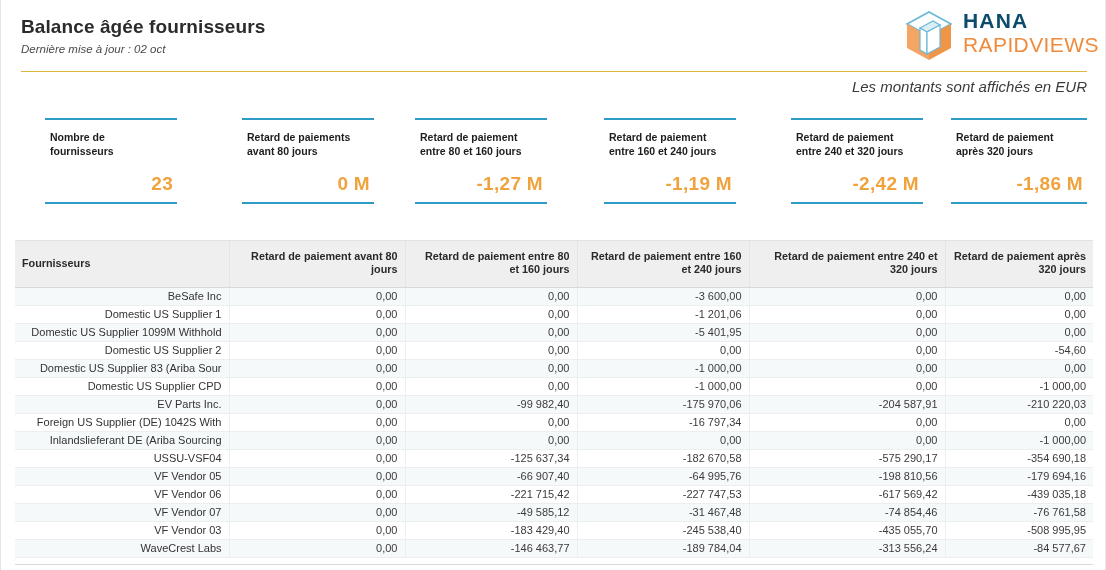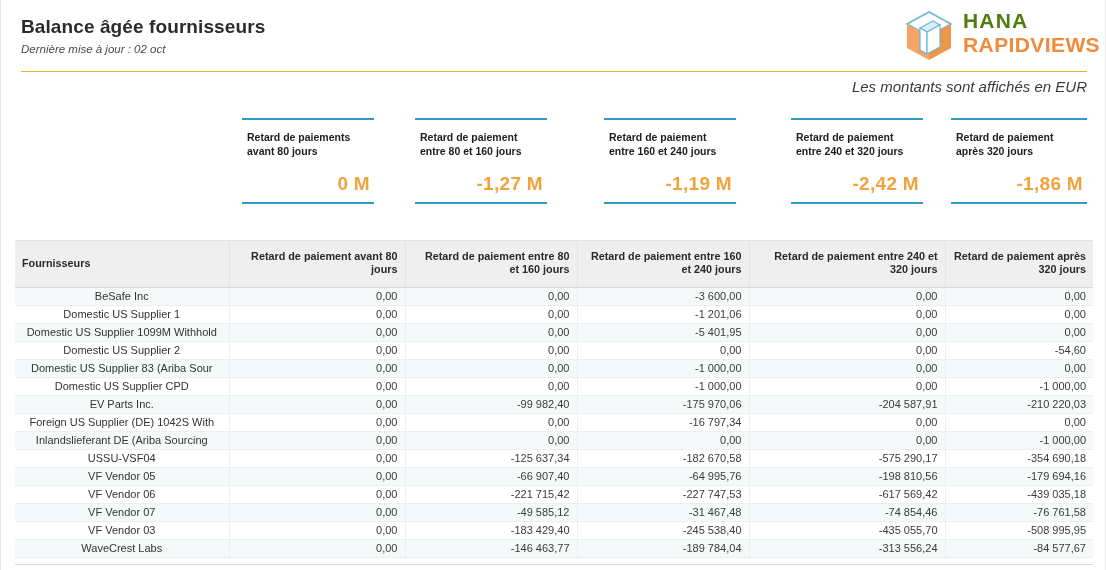--- a/index.html
+++ b/index.html
@@ -32,25 +32,25 @@
   #header-rule {
     position: absolute; left: 20px; top: 71px; width: 1066px; height: 0;
     border-top: 1.5px solid #e0b63a;
   }
 
   
   #logo { position: absolute; left: 900px; top: 8px; width: 196px; height: 56px; }
   #logo-cube { position: absolute; left: 0; top: 2px; width: 56px; height: 52px; }
   #logo-text { position: absolute; left: 62px; top: 1px; }
   .logo-line1 {
-    font-size: 21px; font-weight: bold; color: #4d7c0f;
+    font-size: 21px; font-weight: bold; color: #0c4a6e;
     letter-spacing: 1.2px; line-height: 24px;
   }
   .logo-line2 {
-    font-size: 21px; font-weight: bold; color: #ef8b3c;
+    font-size: 21px; font-weight: normal; color: #ef8b3c;
     letter-spacing: 0.4px; line-height: 24px;
   }
   #currency-note {
     position: absolute; right: 18px; top: 78px;
     font-size: 15px; font-style: italic; color: #3a3a3a;
   }
 
   
   #kpis { position: absolute; left: 0; top: 118px; width: 1106px; height: 92px; }
   .kpi {
@@ -98,21 +98,21 @@
     color: #3b3b3b;
     padding: 2px 7px 3px 7px;
     height: 18px;
     text-align: right;
     border-right: 1px solid #eceff1;
     border-bottom: 1px solid #eceff1;
     white-space: nowrap;
     overflow: hidden;
   }
   table.grid tbody td:last-child { border-right: none; }
-  table.grid tbody td.first { text-align: center; color: #333333; }
+  table.grid tbody td.first { text-align: right; color: #333333; }
   table.grid tbody tr:nth-child(odd) td { background: #f6f9fa; }
   table.grid tbody tr:nth-child(even) td { background: #ffffff; }
 </style>
 </head>
 <body>
 
 <div id="page">
 
   <div id="header">
     <div id="title">Balance âgée fournisseurs</div>
@@ -132,20 +132,25 @@
         <div class="logo-line2">RAPIDVIEWS</div>
       </div>
     </div>
 
     <div id="header-rule"></div>
   </div>
 
   <div id="currency-note">Les montants sont affichés en EUR</div>
 
   <div id="kpis">
+    <div class="kpi" style="left:44px;width:132px;">
+      <div class="kpi-label">Nombre de
+fournisseurs</div>
+      <div class="kpi-value">23</div>
+    </div>
     <div class="kpi" style="left:241px;width:132px;">
       <div class="kpi-label">Retard de paiements
 avant  80 jours</div>
       <div class="kpi-value">0 M</div>
     </div>
     <div class="kpi" style="left:414px;width:132px;">
       <div class="kpi-label">Retard de paiement
 entre 80 et 160 jours</div>
       <div class="kpi-value">-1,27 M</div>
     </div>

